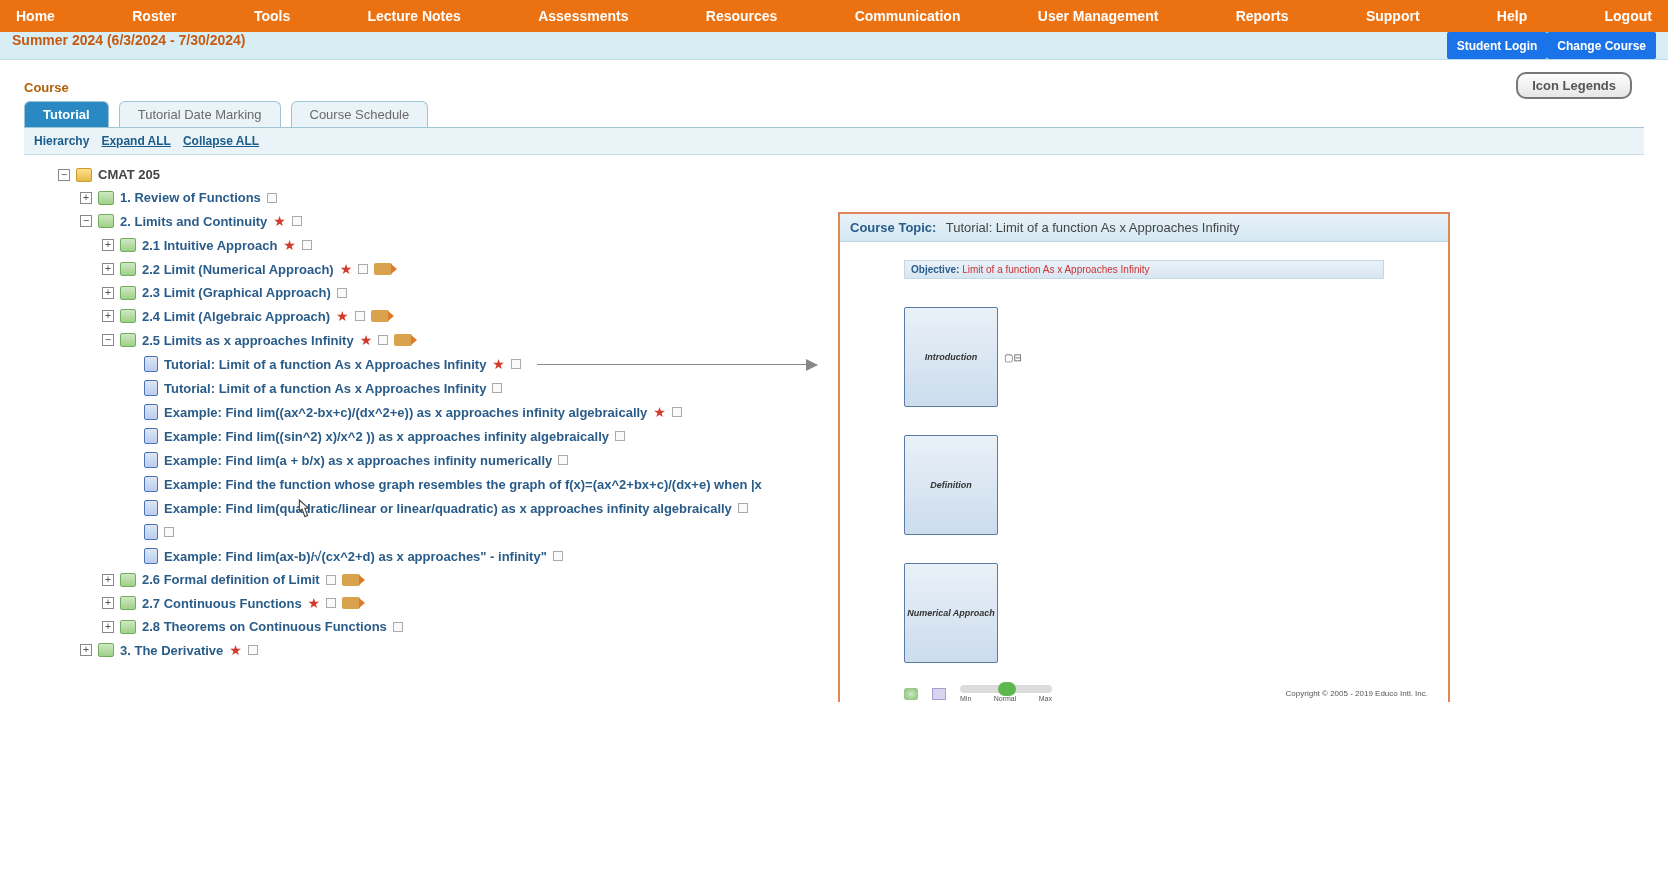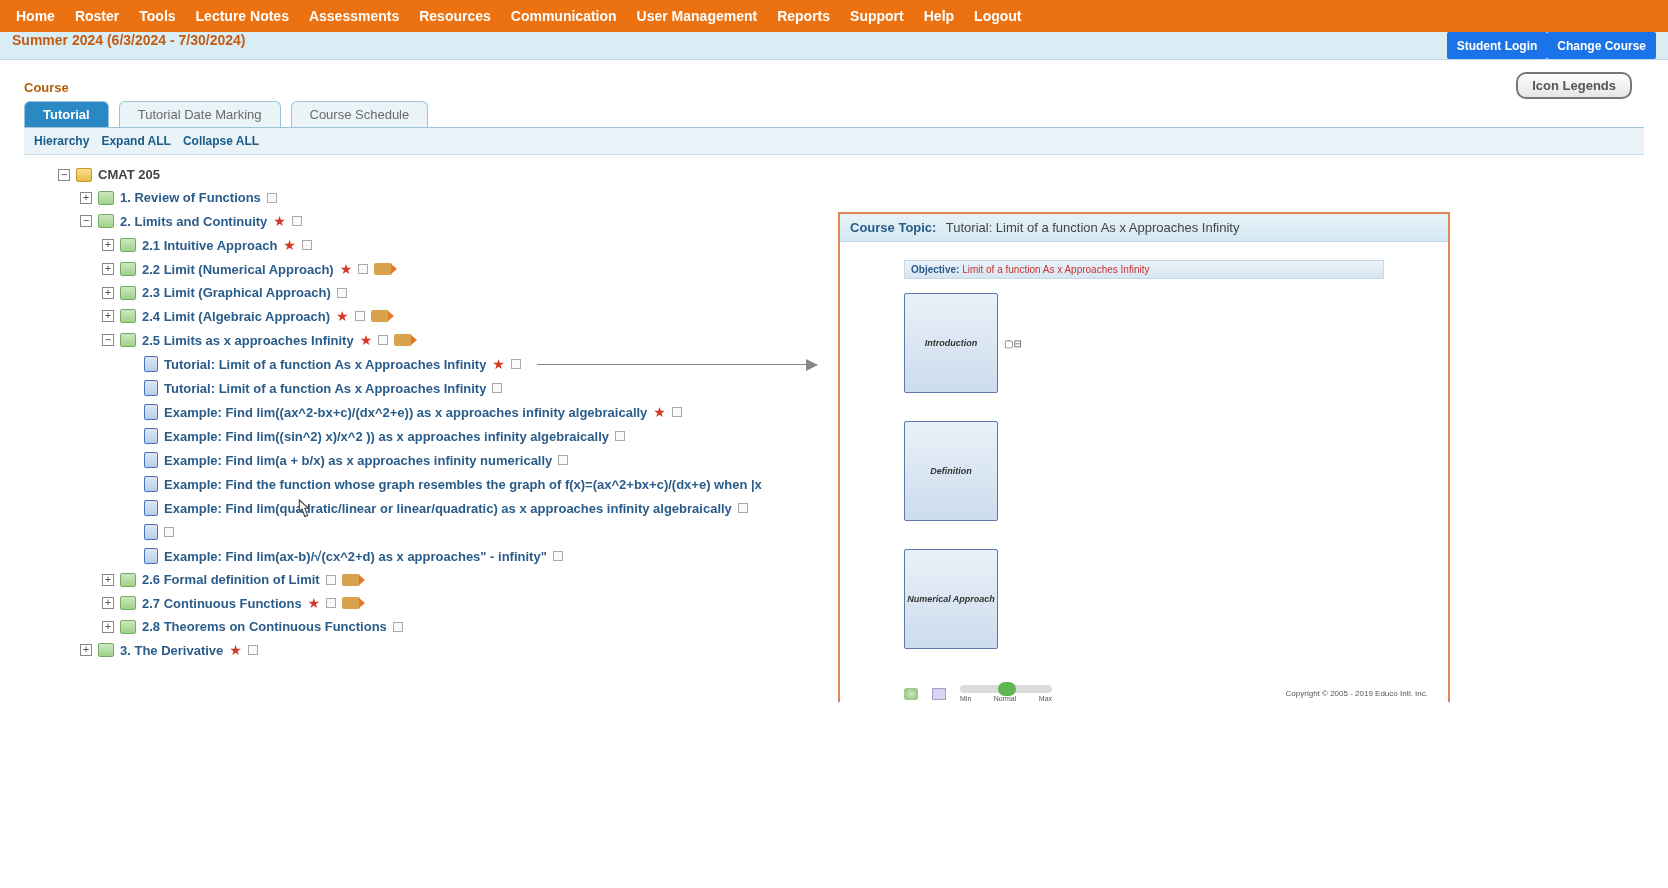--- a/index.html
+++ b/index.html
@@ -1,31 +1,31 @@
 <!DOCTYPE html>
 <html><head>
 <meta charset="utf-8">
 <style>
   * { box-sizing: border-box; margin: 0; padding: 0; }
   body { font-family: Verdana, Arial, sans-serif; font-size: 12px; background: #fff; width: 1668px; }
-  .topnav { background: #ec7211; height: 32px; display: flex; align-items: center; padding: 0 8px; gap: 4px; }
+  .topnav { background: #ec7211; height: 32px; display: flex; align-items: center; padding: 0 8px; gap: 4px; justify-content: space-between; }
   .topnav a { color: #fff; font-weight: bold; font-size: 14px; text-decoration: none; padding: 6px 8px; }
   .subbar { background: #d9edf5; border-bottom: 1px solid #bcdce8; height: 28px; display: flex; justify-content: space-between; padding: 0 12px; }
   .term { color: #c55a11; font-weight: bold; font-size: 14px; }
   .subbar-right { display:flex; }
   .blue-btn { background: #1a73e8; color: #fff; font-size: 12px; padding: 3px 10px; border: none; border-radius: 2px; font-weight: bold; cursor:pointer;}
   .content { padding: 20px 24px; position: relative; }
   .course-label { color: #b45f06; font-weight: bold; font-size: 13px; margin-bottom: 6px; }
   .icon-legends { position: absolute; right: 36px; top: 12px; border: 2px solid #777; border-radius: 10px; padding: 4px 14px; background: linear-gradient(#fdfdfd,#e6e6e6); color:#555; font-size:13px; font-weight:bold; cursor:pointer;}
   .tabs { display: flex; border-bottom: 1px solid #9fc4d6; }
   .tab { padding: 5px 18px; border: 1px solid #9fc4d6; border-bottom: none; border-radius: 6px 6px 0 0; margin-right: 10px; background: #e9f3f8; color:#6b6b6b; font-size:13px; cursor:pointer;}
   .tab.active { background: #2a88c2; color: #fff; font-weight: bold; }
   .tree-toolbar { background: #e9f3f8; border-bottom: 1px solid #c8dde8; padding: 6px 10px; display:flex; gap:12px; }
   .tree-toolbar .lbl { font-weight: bold; color:#1a5c8a; }
-  .tree-toolbar a { color: #1a5c8a; font-weight: bold; cursor:pointer;}
+  .tree-toolbar a { color: #1a5c8a; font-weight: bold; text-decoration: underline; cursor:pointer;}
   .tree { padding: 8px 6px 20px 6px; }
   .row { display: flex; align-items: center; gap: 6px; padding: 4px 0; }
   .ind1 { padding-left: 28px; } .ind2 { padding-left: 50px; } .ind3 { padding-left: 72px; } .ind4 { padding-left: 96px; }
   .toggle { width:12px; height:12px; border:1px solid #888; display:inline-flex; align-items:center; justify-content:center; font-size:10px; line-height:10px; color:#555; background:#fff; cursor:pointer; font-family: monospace;}
   .spacer12 { width:12px; height:12px; display:inline-block; }
   .folder-closed, .folder-open, .folder-root { width:16px; height:14px; display:inline-block; border-radius:2px; }
   .folder-root { background: linear-gradient(#ffe08a,#e6b94a); border:1px solid #cc9a2a; }
   .folder-open { background: linear-gradient(#cfe8c2,#9ed188); border:1px solid #6fae5e; }
   .folder-closed { background: linear-gradient(#cfe8c2,#9ed188); border:1px solid #6fae5e; }
   .doc-icon { width:14px; height:16px; border:1px solid #4a72b8; background: linear-gradient(#dce6f5,#b8cdec); display:inline-block; border-radius:2px;}
@@ -36,21 +36,21 @@
   .video-icon { width:18px; height:12px; background:#d9a24d; display:inline-block; border-radius:2px; position:relative;}
   .video-icon::after { content:''; position:absolute; right:-5px; top:1px; border-left:6px solid #e07a2a; border-top:5px solid transparent; border-bottom:5px solid transparent;}
   .arrow-line { flex:1; height:1px; background:#888; position:relative; margin-left:10px; margin-right:4px; max-width:280px;}
   .arrow-line::after { content:''; position:absolute; right:-1px; top:-5px; border-left:12px solid #888; border-top:6px solid transparent; border-bottom:6px solid transparent;}
   .cursor-icon { position:absolute; width:22px; height:26px; }
 
   .panel { position:absolute; left:838px; top:152px; width:612px; height:500px; border:2px solid #e28656; background:#fff; }
   .panel-header { background: linear-gradient(#e7f2f8,#d4e8f2); padding:6px 10px; border-bottom:1px solid #bcd6e3; }
   .panel-header .ptitle { color:#2a5c8a; font-weight:bold; font-size:13px; }
   .panel-header .psub { color:#444; font-size:13px; margin-left:6px;}
-  .obj-bar { margin: 18px auto 14px auto; width: 480px; background: linear-gradient(#eaf2f9,#d7e6f2); border:1px solid #c6d8e6; font-size:10px; padding:3px 6px; }
+  .obj-bar { margin: 18px auto 28px auto; width: 480px; background: linear-gradient(#eaf2f9,#d7e6f2); border:1px solid #c6d8e6; font-size:10px; padding:3px 6px; }
   .obj-bar .ob { color:#2a5c8a; font-weight:bold; }
   .obj-bar .ot { color:#c33; }
   .tiles { padding: 0 64px; display:flex; flex-direction:column; gap:28px; }
   .tile { width:94px; height:100px; border:1px solid #5a7aa8; background: linear-gradient(#eaf1f8,#cbdced); display:flex; align-items:center; justify-content:center; font-size:9px; color:#333; font-weight:bold; text-align:center; border-radius:2px; cursor:pointer;font-style:italic;}
   .tile-row { display:flex; align-items:center; gap:6px;}
   .mini-glyph { font-size:10px; color:#555; }
   .panel-footer { position:absolute; bottom:8px; left:64px; right:20px; display:flex; align-items:center; justify-content:space-between; font-size:8px; color:#555;}
   .pf-left { display:flex; align-items:center; gap:14px;}
   .pf-slider { width:92px; height:8px; background:#dcdcdc; border-radius:4px; position:relative;}
   .pf-slider .thumb { position:absolute; left:38px; top:-3px; width:18px; height:14px; background:#5fb84f; border-radius:7px;}

